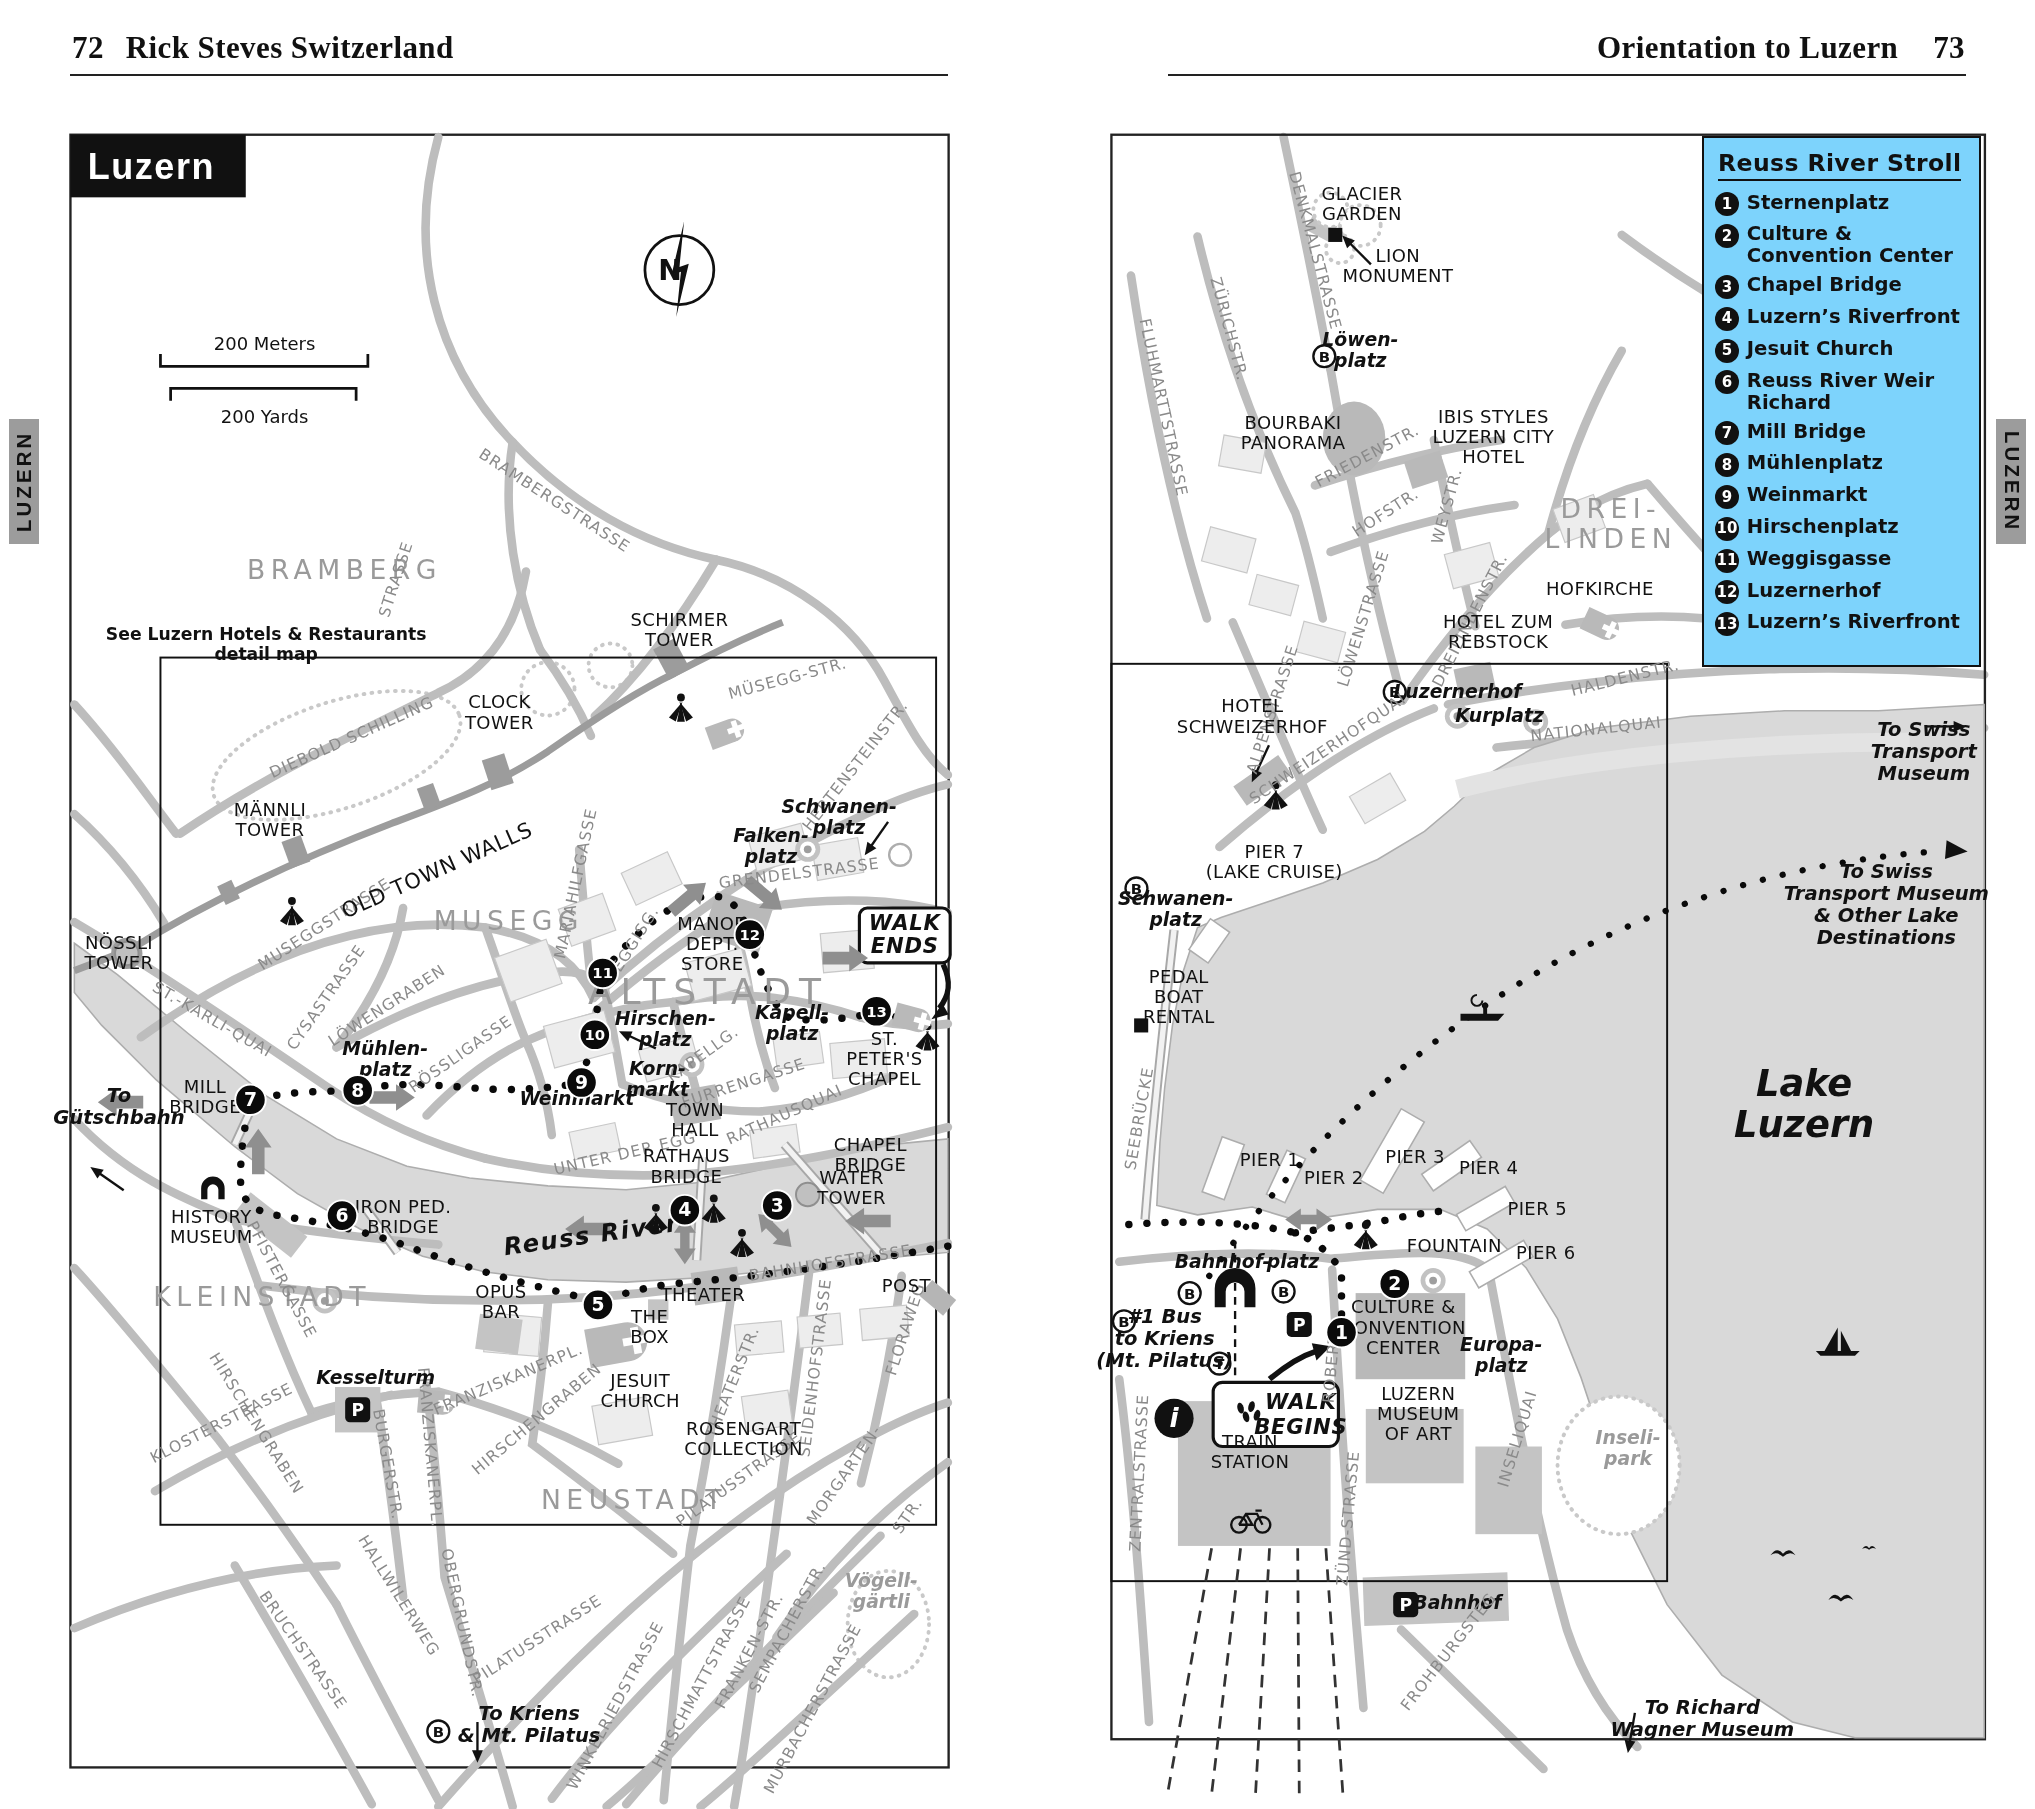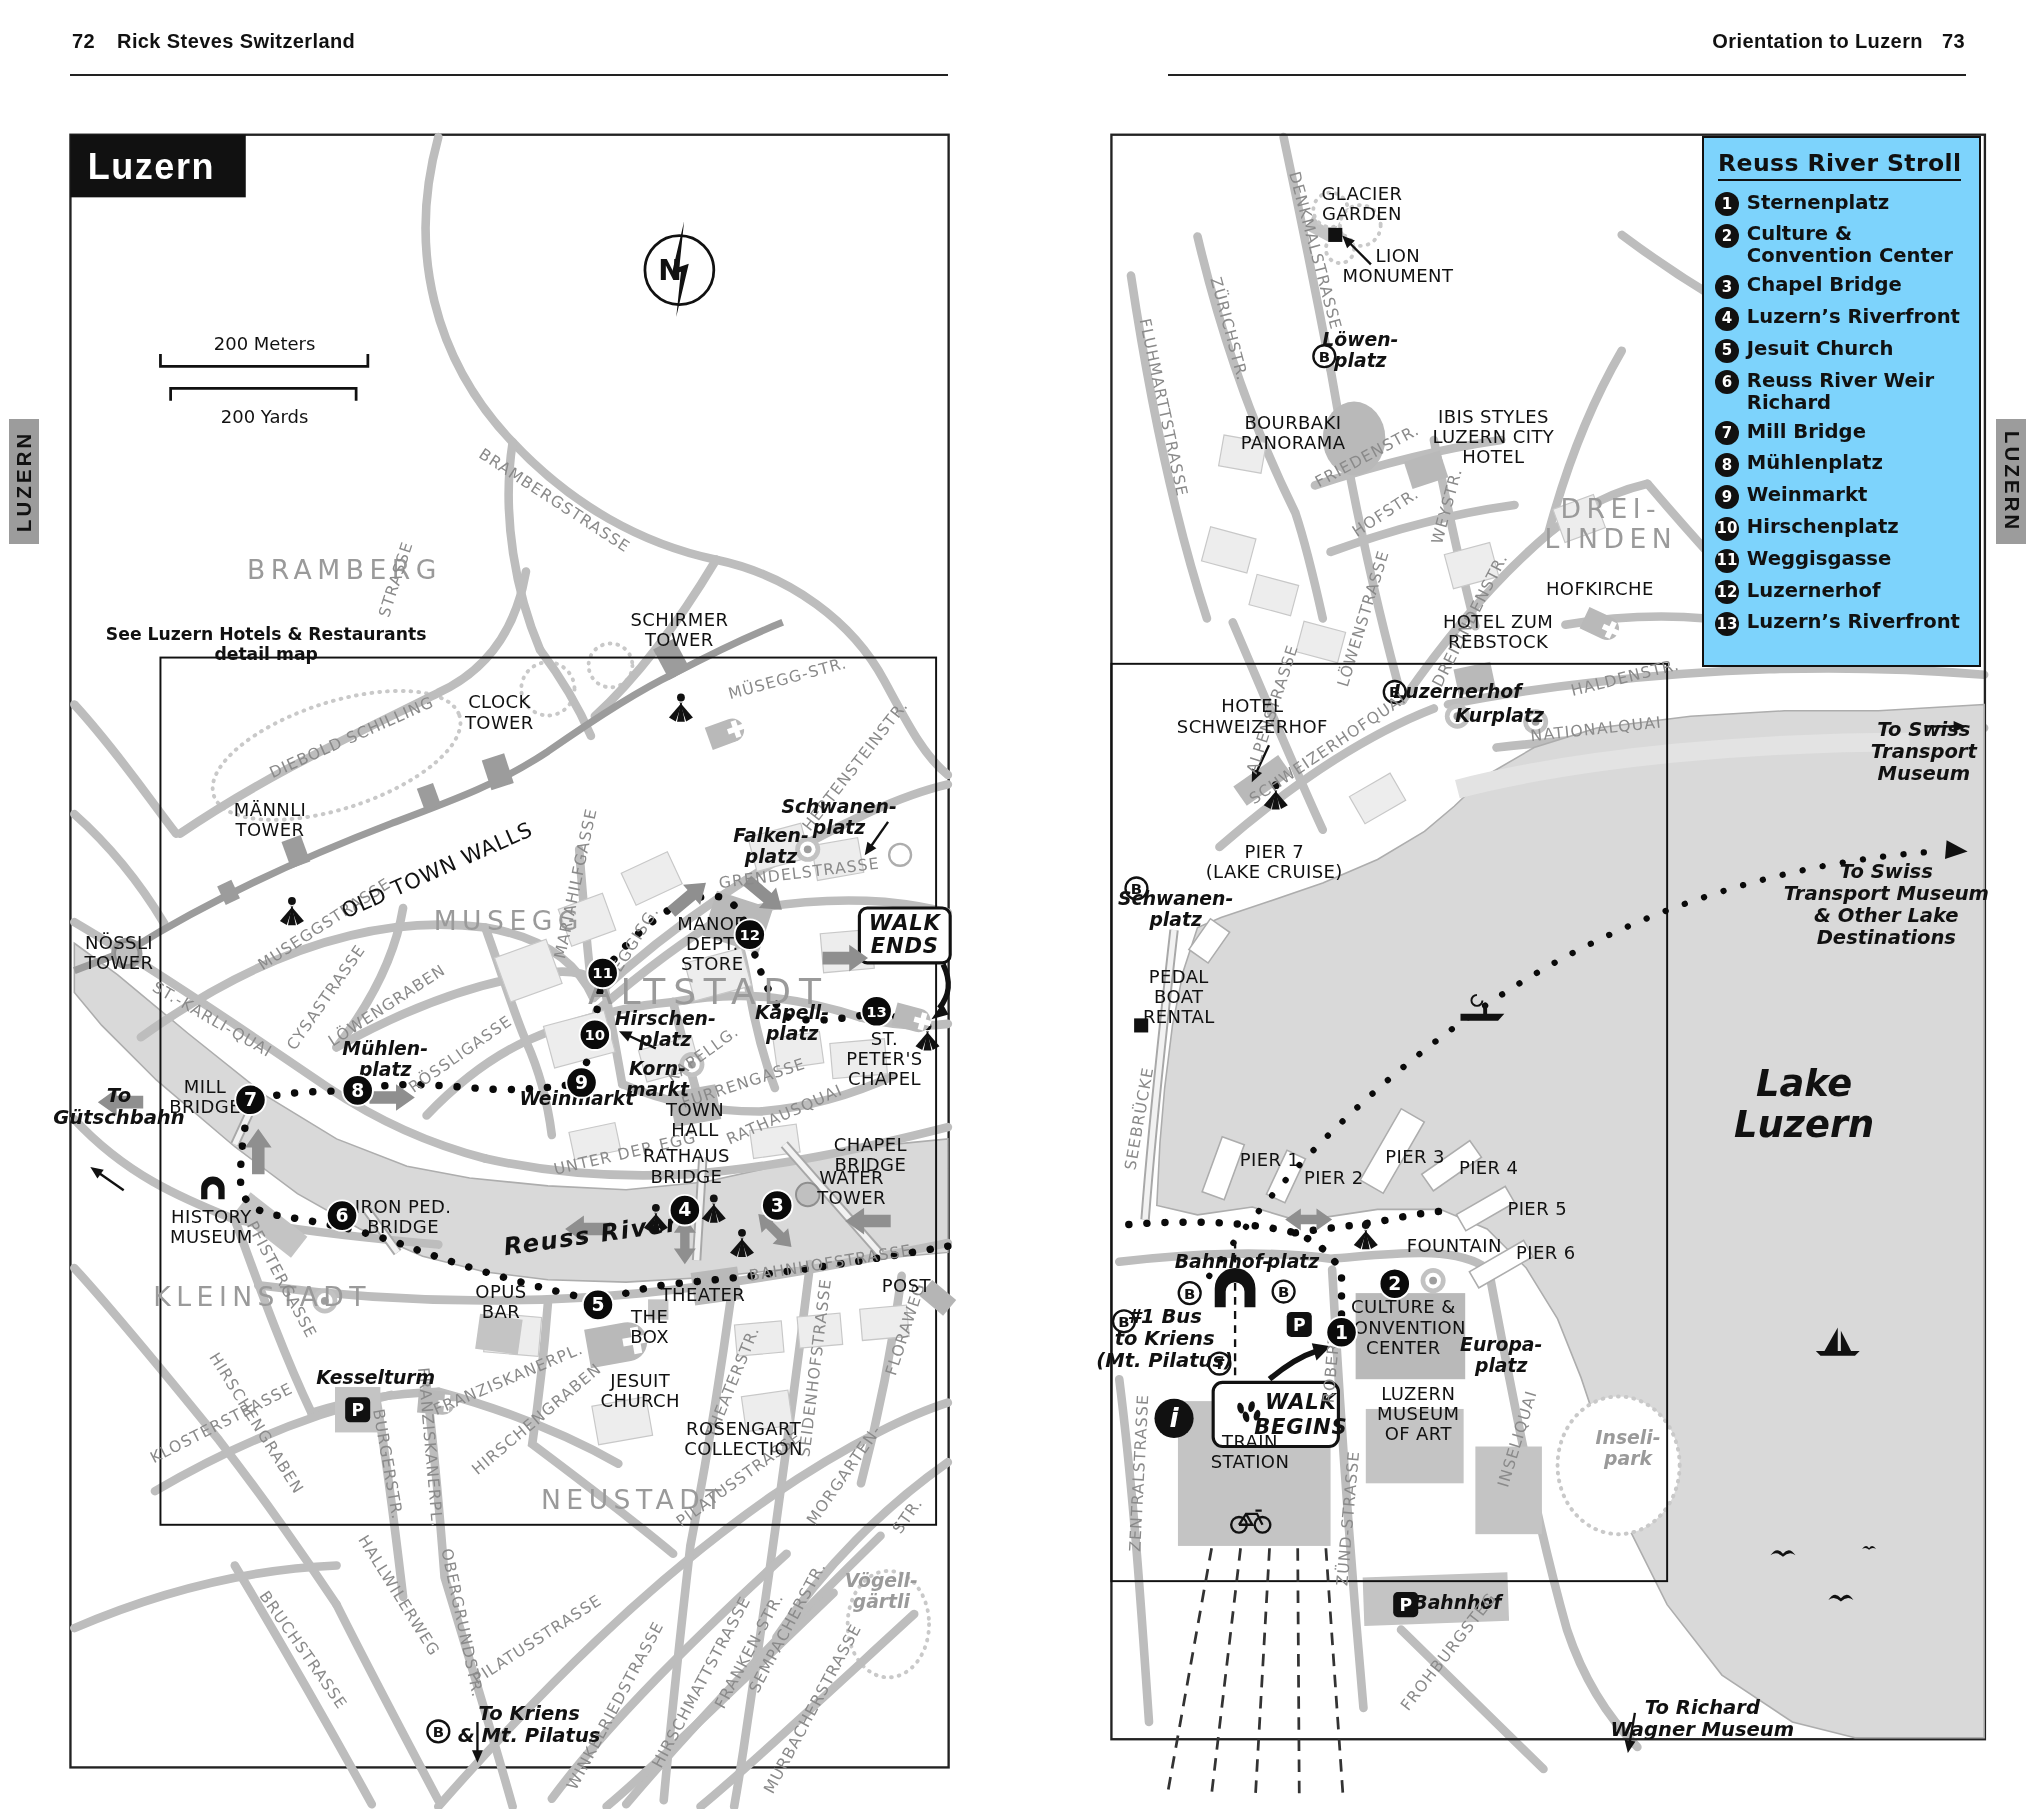--- a/index.html
+++ b/index.html
@@ -1,24 +1,24 @@
 <!DOCTYPE html>
 <html style="font-size:12.5px"><head>
 <meta charset="utf-8">
 <style>
   html,body{margin:0;padding:0;background:#fff;}
   #canvas{position:relative;width:2035px;height:1809px;background:#fff;overflow:hidden;
           font-family:"DejaVu Sans",sans-serif;color:#111;}
   
-  .pghead{position:absolute;top:30px;font-family:Liberation Sans, sans-serif;font-weight:bold;font-size:20px;letter-spacing:0.4px;}
+  .pghead{position:absolute;top:30px;font-family:Liberation Serif, serif;font-weight:bold;font-size:31px;letter-spacing:0.4px;}
   #head-left{left:72px;}
   #head-right{right:70px;text-align:right;}
   .pagenum{font-weight:bold;}
   #head-left .pagenum{margin-right:22px;}
-  #head-right .pagenum{margin-left:19px;}
+  #head-right .pagenum{margin-left:35px;}
   .headrule{position:absolute;top:74px;height:2.3px;background:#222;}
   #rule-left{left:70px;width:878px;}
   #rule-right{left:1168px;width:798px;}
   
   .tab{position:absolute;width:30px;height:125px;background:#9c9c9c;color:#111;
        font-family:"Liberation Sans",sans-serif;font-weight:bold;font-size:20.4px;letter-spacing:3.1px;
        display:flex;align-items:center;justify-content:center;}
   #tab-left{left:9.4px;top:419px;writing-mode:vertical-rl;transform:rotate(180deg);}
   #tab-right{left:1996px;top:419px;writing-mode:vertical-rl;}
   

